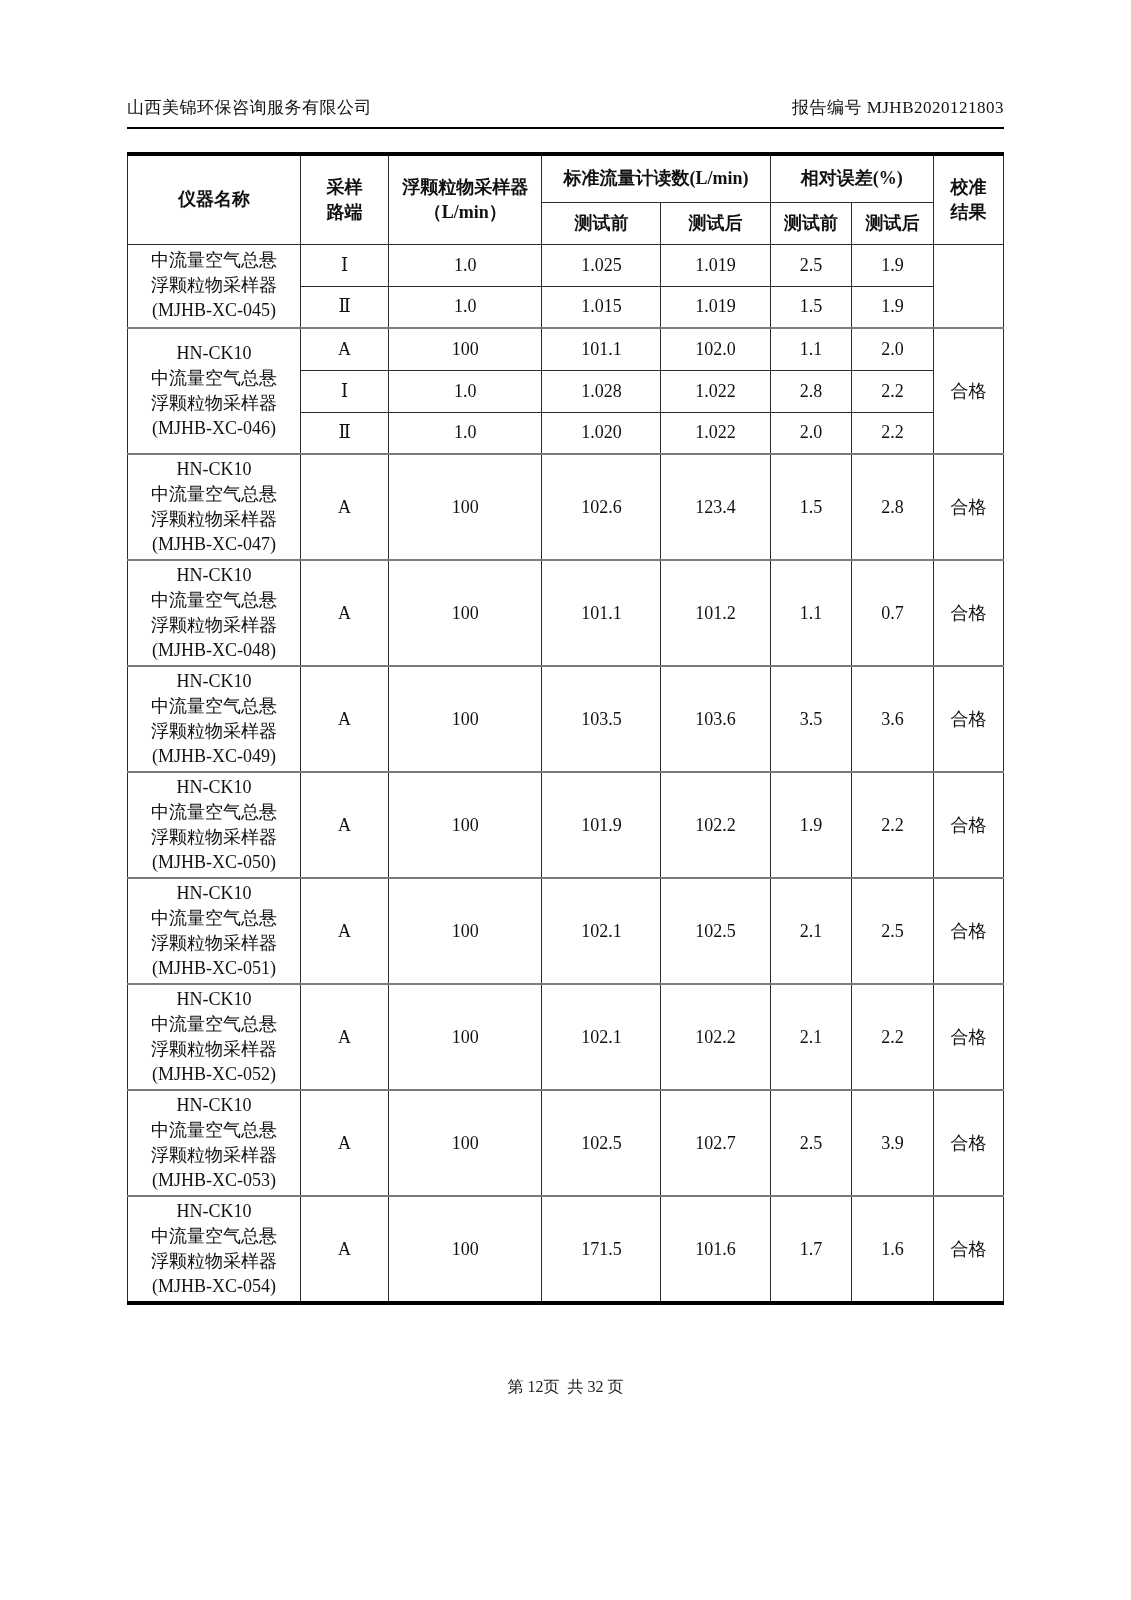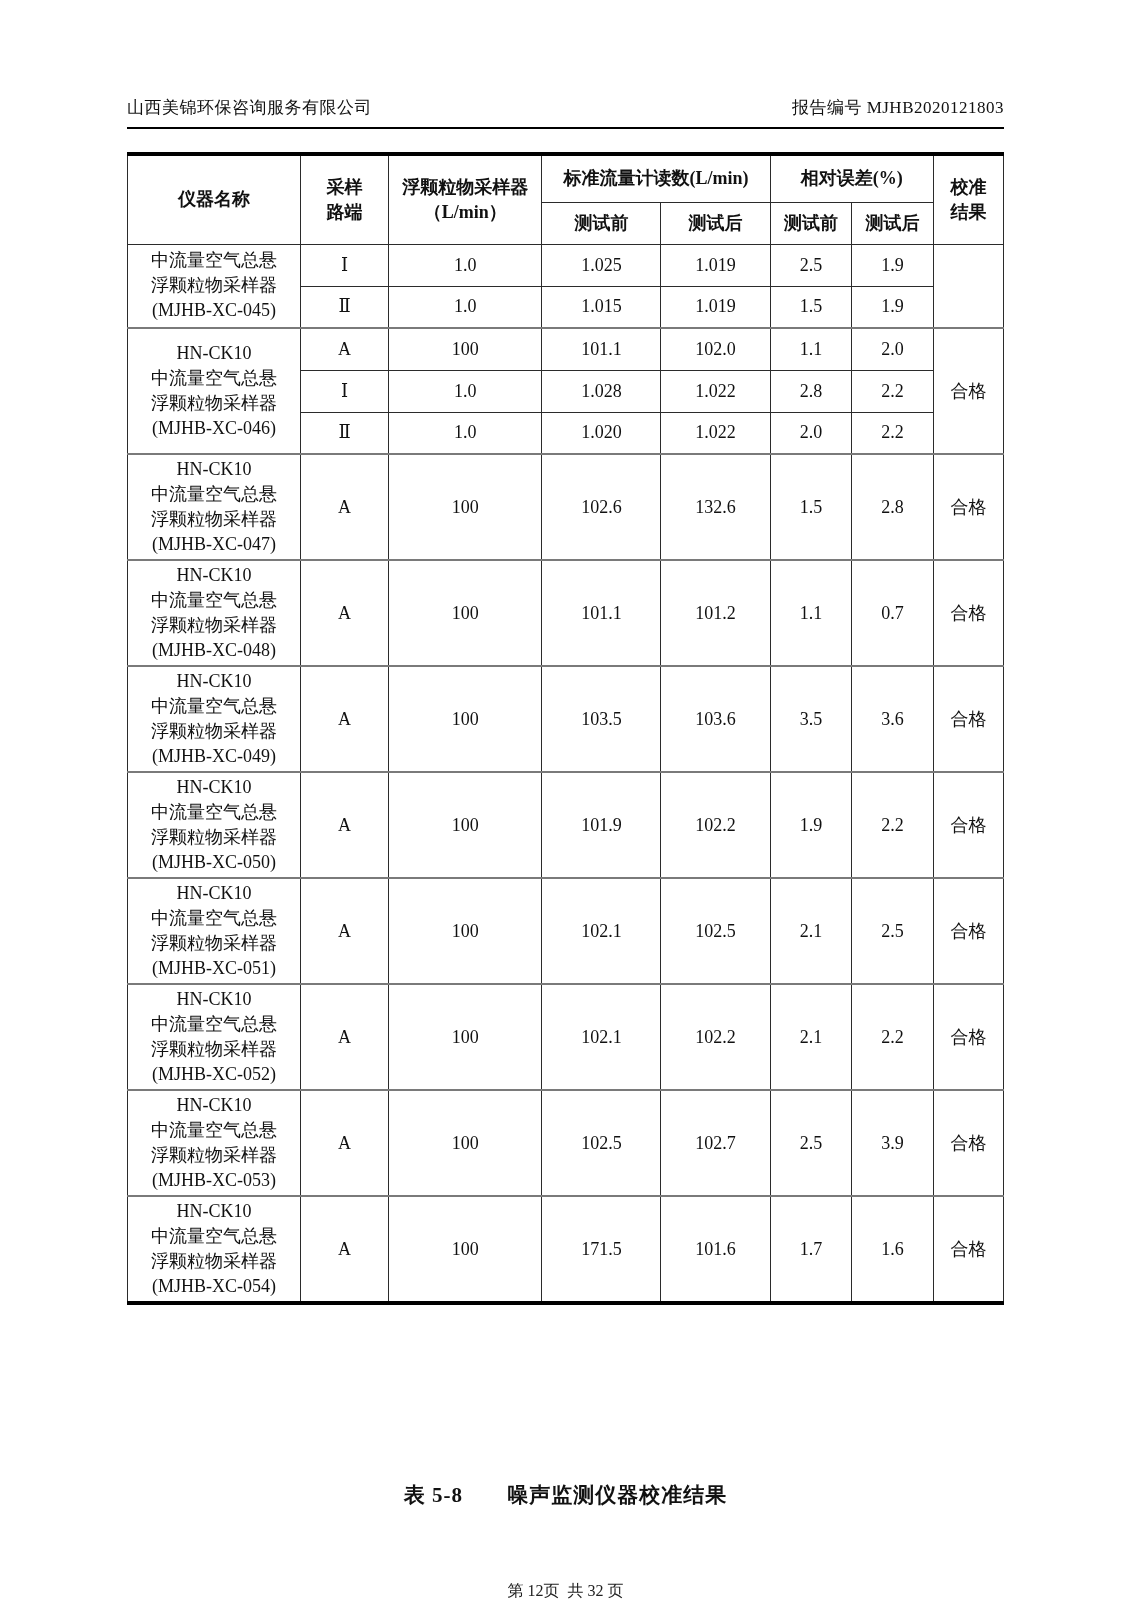--- a/index.html
+++ b/index.html
@@ -152,21 +152,21 @@
       </tr>
 
       <tr class="h-l block-end">
         <td>HN-CK10
 中流量空气总悬
 浮颗粒物采样器
 (MJHB-XC-047)</td>
         <td>A</td>
         <td class="num">100</td>
         <td class="num">102.6</td>
-        <td class="num">132.6</td>
+        <td class="num">123.4</td>
         <td class="num">1.5</td>
         <td class="num">2.8</td>
         <td>合格</td>
       </tr>
       <tr class="h-l block-end">
         <td>HN-CK10
 中流量空气总悬
 浮颗粒物采样器
 (MJHB-XC-048)</td>
         <td>A</td>
@@ -251,20 +251,16 @@
         <td class="num">100</td>
         <td class="num">171.5</td>
         <td class="num">101.6</td>
         <td class="num">1.7</td>
         <td class="num">1.6</td>
         <td>合格</td>
       </tr>
     </tbody>
   </table>
 
-  <div class="caption">
-    <span class="cap-label">表 5-8</span>
-    <span>噪声监测仪器校准结果</span>
-  </div>
 
   <div class="page-footer">第 12页  共 32 页</div>
 
 </div>
 
 </body></html>

